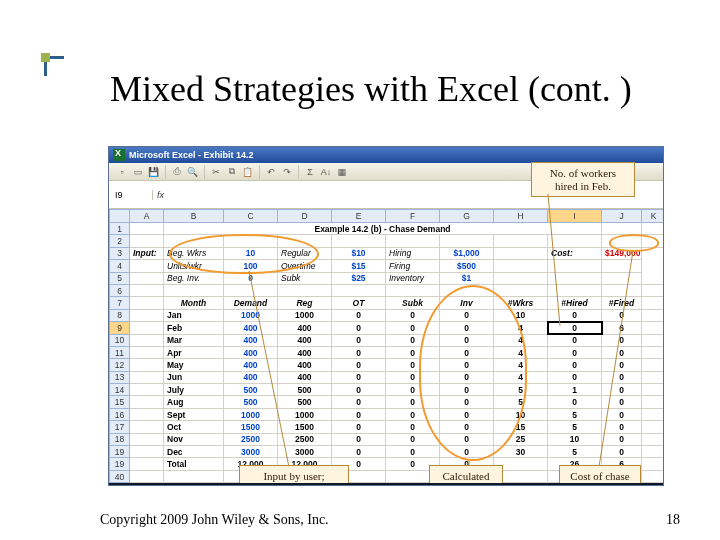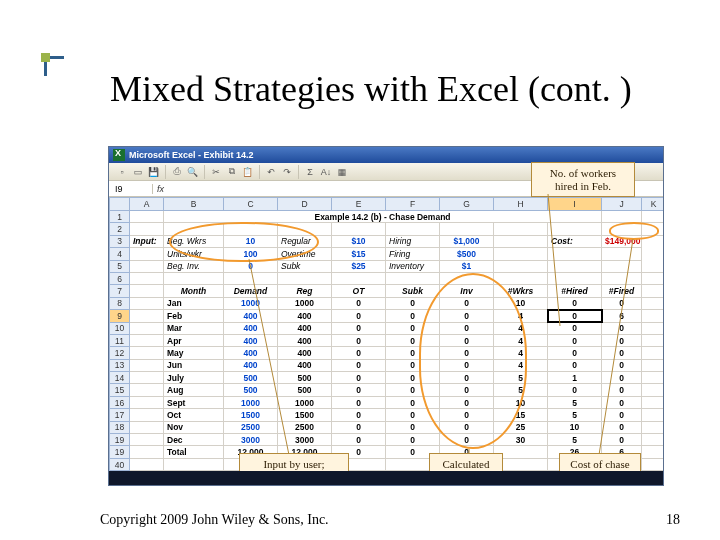--- a/index.html
+++ b/index.html
@@ -113,21 +113,21 @@
   .tbicon {
     width: 14px; height: 14px;
     border: 1px solid transparent;
     display: flex;
     align-items: center; justify-content: center;
     font-size: 9px;
     color: #555;
   }
   .tbsep { width:1px; height:14px; background:#c8c4b4; margin:0 2px;}
   .formulabar {
-    height: 16px;
+    height: 28px;
     background: #fff;
     border-bottom: 1px solid #c8c4b4;
     display: flex;
     align-items: center;
     font-size: 9px;
   }
   .namebox {
     width: 44px;
     border-right: 1px solid #c8c4b4;
     padding-left: 6px;

